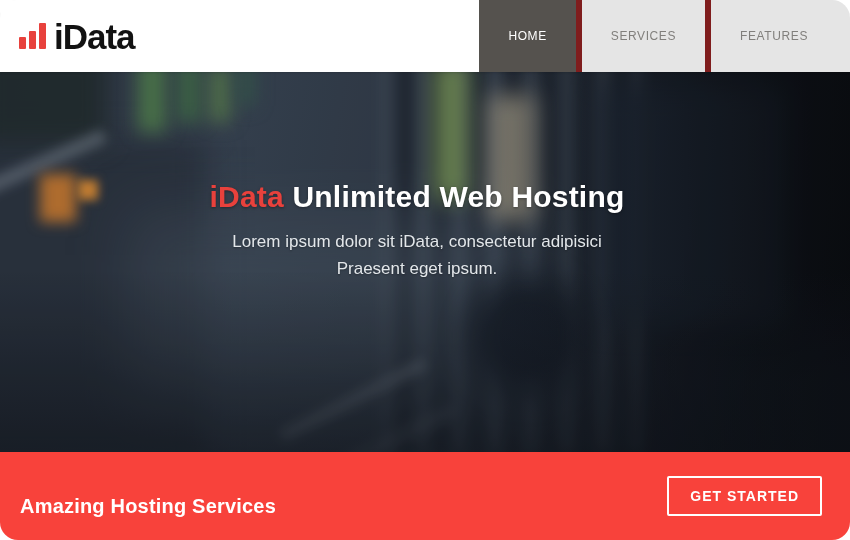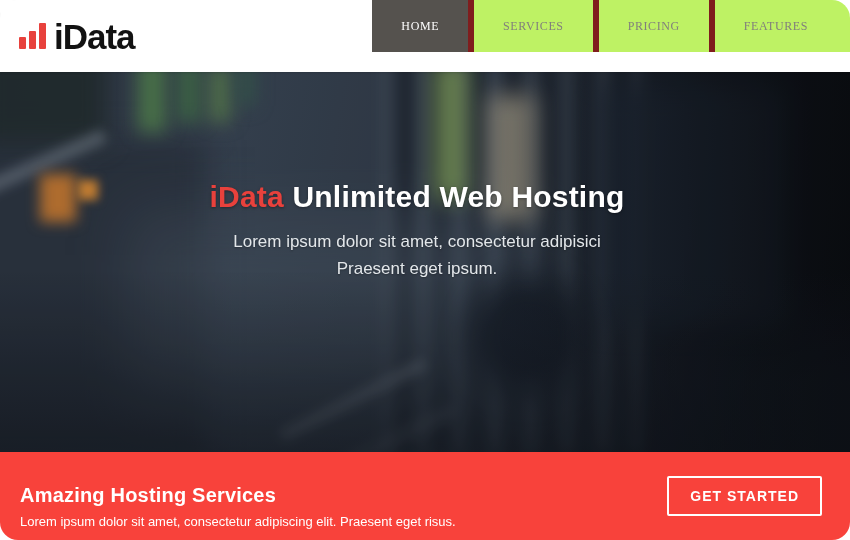--- a/index.html
+++ b/index.html
@@ -11,21 +11,21 @@
   .site-header { position:relative; z-index:5; display:flex; height:72px; background:#ffffff;
                  box-shadow:0 1px 2px rgba(0,0,0,.12); }
   .logo { display:flex; align-items:center; gap:8px; padding-left:19px; flex:0 0 auto; }
   .logo-bars { display:flex; align-items:flex-end; gap:3px; height:26px; }
   .logo-bars i { display:block; width:7px; background:#e8413c; border-radius:1px; }
   .logo-bars i:nth-child(1){ height:12px; }
   .logo-bars i:nth-child(2){ height:18px; }
   .logo-bars i:nth-child(3){ height:26px; }
   .logo-text { font-size:35px; font-weight:700; color:#121212; letter-spacing:-1px; line-height:1; }
 
-  .main-nav { margin-left:auto; display:flex; align-items:stretch; height:52px; background:#bef264;font-family:Liberation Serif, serif; }
+  .main-nav { margin-left:auto; display:flex; align-items:stretch; height:72px; background:#e5e5e5; }
   .nav-item { display:flex; align-items:center; padding:0 29px; font-size:12px; letter-spacing:.6px;
               color:#817f7c; text-decoration:none; border-left:6px solid #7f1d1d; cursor:pointer; }
   .nav-item.active { background:#55524e; color:#ffffff; border-left:none; }
   .nav-item:last-child { padding-right:42px; }
 
   
   .hero { position:relative; height:380px; overflow:hidden;
           background:linear-gradient(100deg,#2b333f 0%,#36414f 25%,#2d3743 50%,#1b222d 70%,#0e1219 88%,#0a0d12 100%); }
   .hero-bg { position:absolute; inset:-12px; overflow:hidden; }
   .shape { position:absolute; }
@@ -80,21 +80,20 @@
       <span class="logo-bars">
           <i></i>
           <i></i>
           <i></i>
         </span>
       <span class="logo-text">iData</span>
     </div>
     <nav class="main-nav">
       <a class="nav-item active">HOME</a>
       <a class="nav-item">SERVICES</a>
-      <a class="nav-item">PRICING</a>
       <a class="nav-item">FEATURES</a>
     </nav>
   </header>
 
   <section class="hero">
     <div class="hero-bg">
       <div class="shape left-mass"></div>
       <div class="shape tl-dark"></div>
       <div class="shape racks"></div>
       <div class="shape haze"></div>
@@ -111,27 +110,26 @@
       <div class="shape orange-2"></div>
       <div class="shape right-panel"></div>
       <div class="shape fan-circle"></div>
       <div class="shape right-shade"></div>
       <div class="shape bottom-shade"></div>
       <div class="shape tint"></div>
     </div>
     <div class="hero-content">
       <h1 class="hero-title"><span class="accent">iData</span><span> Unlimited Web Hosting</span></h1>
       <p class="hero-sub">
-        <span>Lorem ipsum dolor sit amet, consectetur adipisici</span><br>
+        <span>Lorem ipsum dolor sit iData, consectetur adipisici</span><br>
         <span>Praesent eget ipsum.</span>
       </p>
     </div>
   </section>
 
   <section class="cta-bar">
     <div class="cta-text">
       <h2 class="cta-heading">Amazing Hosting Services</h2>
-      <p class="cta-sub">Lorem ipsum dolor sit amet, consectetur adipiscing elit. Praesent eget risus.</p>
     </div>
     <button class="cta-button">GET STARTED</button>
   </section>
 
 </div>
 
 </body></html>

